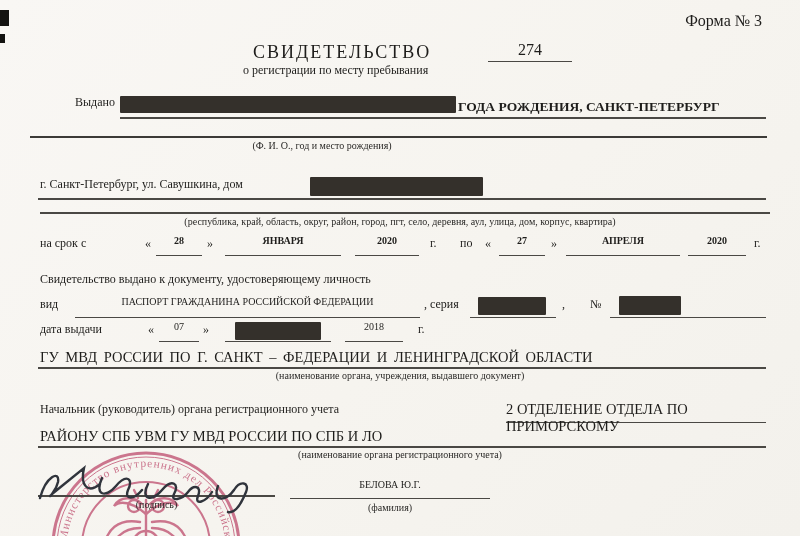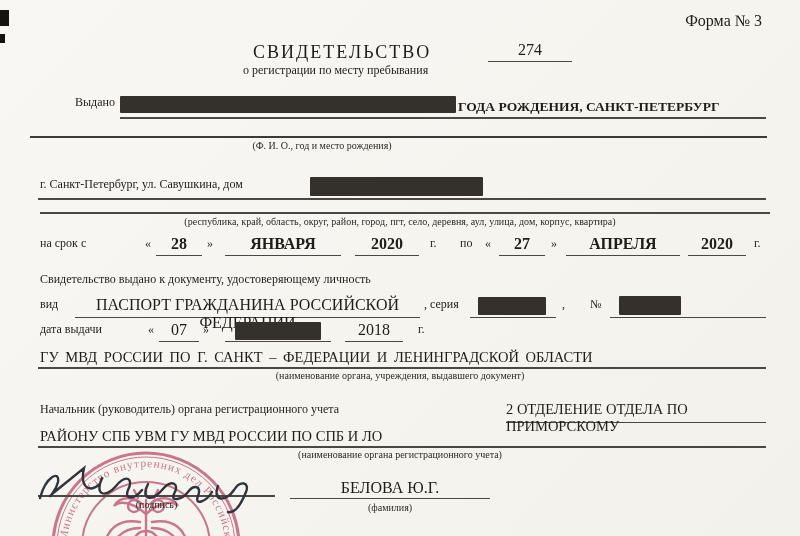--- a/index.html
+++ b/index.html
@@ -5,21 +5,21 @@
   html,body{margin:0;padding:0;background:#e9e7e2;}
   .page{
     position:relative;width:800px;height:536px;margin:0 auto;
     background:linear-gradient(135deg,#f9f7f4 0%,#f6f4ef 55%,#f3f1ec 100%);
     font-family:"Liberation Serif","DejaVu Serif",serif;
     color:#1e1d1b;overflow:hidden;
   }
   .abs{position:absolute;white-space:nowrap;}
   .t17{font-size:12px;}
   .t16{font-size:16px;}
-  .t14{font-size:16px;}
+  .t14{font-size:10px;}
   .t145{font-size:14.5px;}
   .t13b{font-size:13.5px;font-weight:bold;}
   .cap{font-size:10px;color:#2a2927;}
   .center{text-align:center;}
   .rule{position:absolute;background:#4a4844;height:1.5px;}
   .rule2{position:absolute;background:#3c3a37;height:2px;}
   .cell{position:absolute;border-bottom:1.5px solid #4a4844;text-align:center;}
   .cellL{position:absolute;border-bottom:1.5px solid #4a4844;}
   .bold{font-weight:bold;}
   .redact{position:absolute;background:#34302b;border-radius:1px;}

